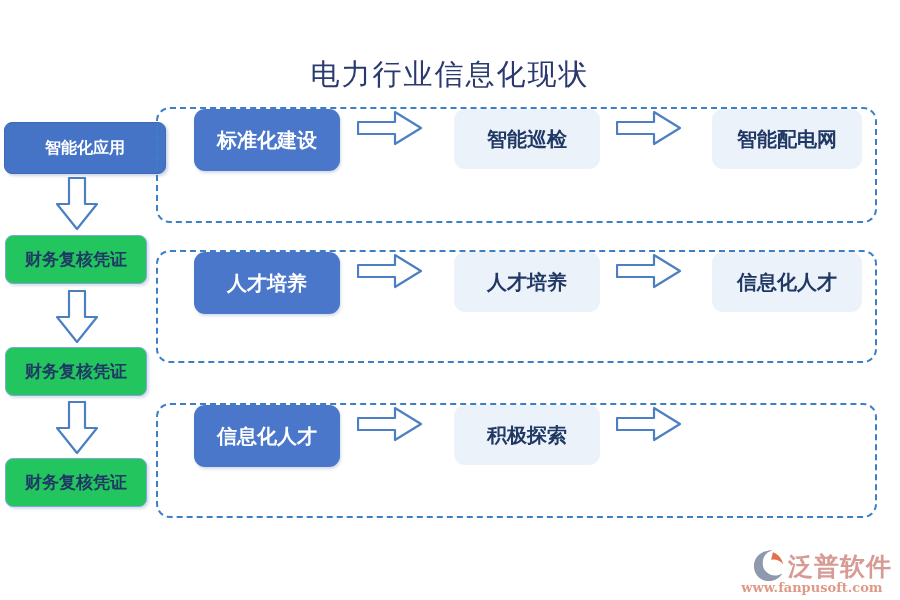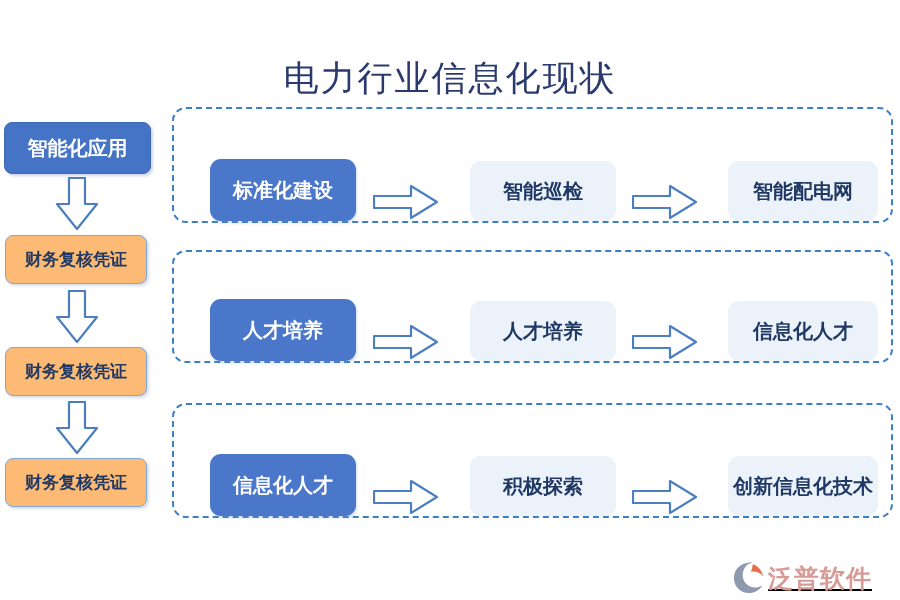--- a/index.html
+++ b/index.html
@@ -11,71 +11,71 @@
     overflow: hidden;
     font-family: "Liberation Sans", sans-serif;
   }
   .title {
     position: absolute;
     left: 170px;
     top: 55px;
     width: 560px;
     text-align: center;
     font-family: "DejaVu Serif", "Liberation Serif", serif;
-    font-size: 35px;
+    font-size: 29px;
     letter-spacing: 2px;
     color: #2A3A6E;
     white-space: nowrap;
   }
   
   .lhead {
     position: absolute;
     left: 4px; top: 122px;
-    width: 147px; height: 52px;
+    width: 162px; height: 52px;
     background: #4574C6;
     border: 1px solid #3E69B5;
     border-radius: 8px;
     box-sizing: border-box;
     display: flex; align-items: center; justify-content: center;
     color: #ffffff;
-    font-size: 20px;
+    font-size: 16px;
     font-weight: bold;
     box-shadow: 2px 2px 3px rgba(110,135,180,0.35);
   }
   .lbox {
     position: absolute;
     left: 5px;
     width: 142px; height: 49px;
-    background: #fdba74;
+    background: #22c55e;
     border: 1.5px solid #7FA8D9;
     border-radius: 8px;
     box-sizing: border-box;
     display: flex; align-items: center; justify-content: center;
     color: #1F3864;
     font-size: 17px;
     font-weight: bold;
     box-shadow: 2px 2px 3px rgba(120,145,185,0.30);
   }
   .lbox1 { top: 235px; }
   .lbox2 { top: 347px; }
   .lbox3 { top: 458px; }
   .varrow { position: absolute; left: 54px; width: 46px; height: 54px; }
   .varrow1 { top: 177px; }
   .varrow2 { top: 290px; }
   .varrow3 { top: 401px; }
   
   .row {
     position: absolute;
-    left: 172px;
+    left: 156px;
     width: 721px;
     border: 2px dashed #3D7FC7;
     border-radius: 14px;
     box-sizing: border-box;
     display: flex;
-    align-items: flex-end;
+    align-items: flex-start;
     padding-left: 36px;
   }
   .row1 { top: 107px; height: 116px; }
   .row2 { top: 250px; height: 113px; }
   .row3 { top: 403px; height: 115px; }
   .btn-primary {
     width: 146px; height: 62px;
     background: #4B77CB;
     border-radius: 11px;
     display: flex; align-items: center; justify-content: center;
@@ -95,21 +95,21 @@
     font-weight: bold;
     flex-shrink: 0;
     white-space: nowrap;
     margin-left: 14px;
   }
   .lightbox.wide { width: 150px; font-family: Liberation Mono, monospace; }
   .harrow { margin: 0 17px; flex-shrink: 0; }
   .harrow2 { margin: 0 16px; }
   
   .watermark { position: absolute; right: 8px; bottom: 5px; width: 160px; }
-  .wm-top { display: flex; align-items: center; justify-content: flex-start; text-decoration: underline; }
+  .wm-top { display: flex; align-items: center; justify-content: flex-end; }
   .wm-brand {
     font-family: "DejaVu Serif", "Liberation Serif", serif;
     font-size: 25px;
     font-weight: bold;
     color: #D79A94;
     letter-spacing: 1px;
     white-space: nowrap;
   }
   .wm-url {
     font-family: "DejaVu Serif", "Liberation Serif", serif;
@@ -195,28 +195,26 @@
     </div>
     <svg class="harrow" width="66" height="38" viewBox="0 0 66 38">
       <polygon points="1,13 38,13 38,3 64,19 38,35 38,25 1,25" fill="#ffffff" stroke="#4C7FC1" stroke-width="2.2" stroke-linejoin="round"></polygon>
     </svg>
     <div class="lightbox">
       <span>积极探索</span>
     </div>
     <svg class="harrow harrow2" width="66" height="38" viewBox="0 0 66 38">
       <polygon points="1,13 38,13 38,3 64,19 38,35 38,25 1,25" fill="#ffffff" stroke="#4C7FC1" stroke-width="2.2" stroke-linejoin="round"></polygon>
     </svg>
-    <div class="lightbox wide">
-      <span>创新信息化技术</span>
-    </div>
   </div>
 
   <div class="watermark">
     <div class="wm-top">
       <svg width="34" height="34" viewBox="0 0 36 36" style="margin-right:2px;">
         <path d="M16 2 C8 3 2 10 2 18 c0 9 7 16 16 16 c6 0 11 -3 14 -8 c-5 3 -12 3 -16 -1 c-5 -4 -6 -11 -3 -17 c1.5 -3 4.5 -5.5 8.5 -6.5 C19 1 17.5 1.7 16 2 Z" fill="#8E99AE"></path>
         <path d="M22 3.5 c6 2 10 7 11 13 c-3 -4 -8 -6 -13 -5 c1.2 -3 1.6 -5.5 2 -8 Z" fill="#E2714B"></path>
       </svg>
       <span class="wm-brand">泛普软件</span>
     </div>
+    <div class="wm-url">www.fanpusoft.com</div>
   </div>
 
 </div>
 
 </body></html>

